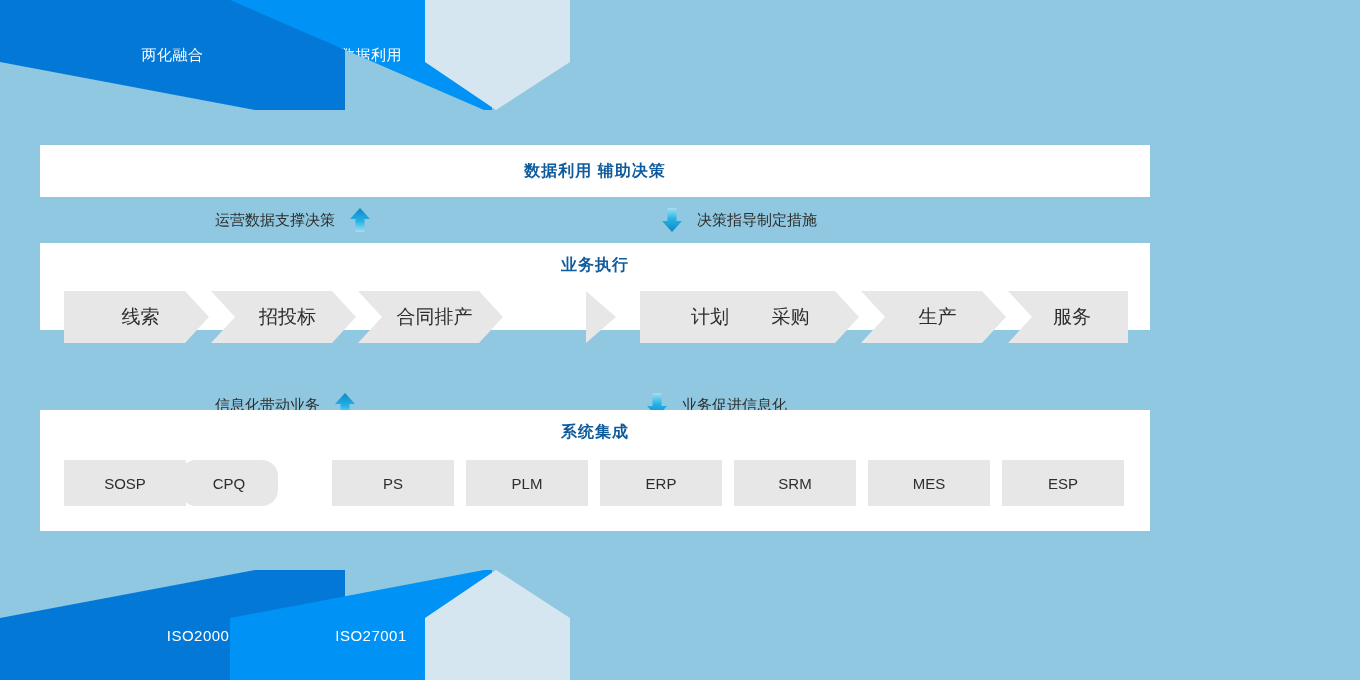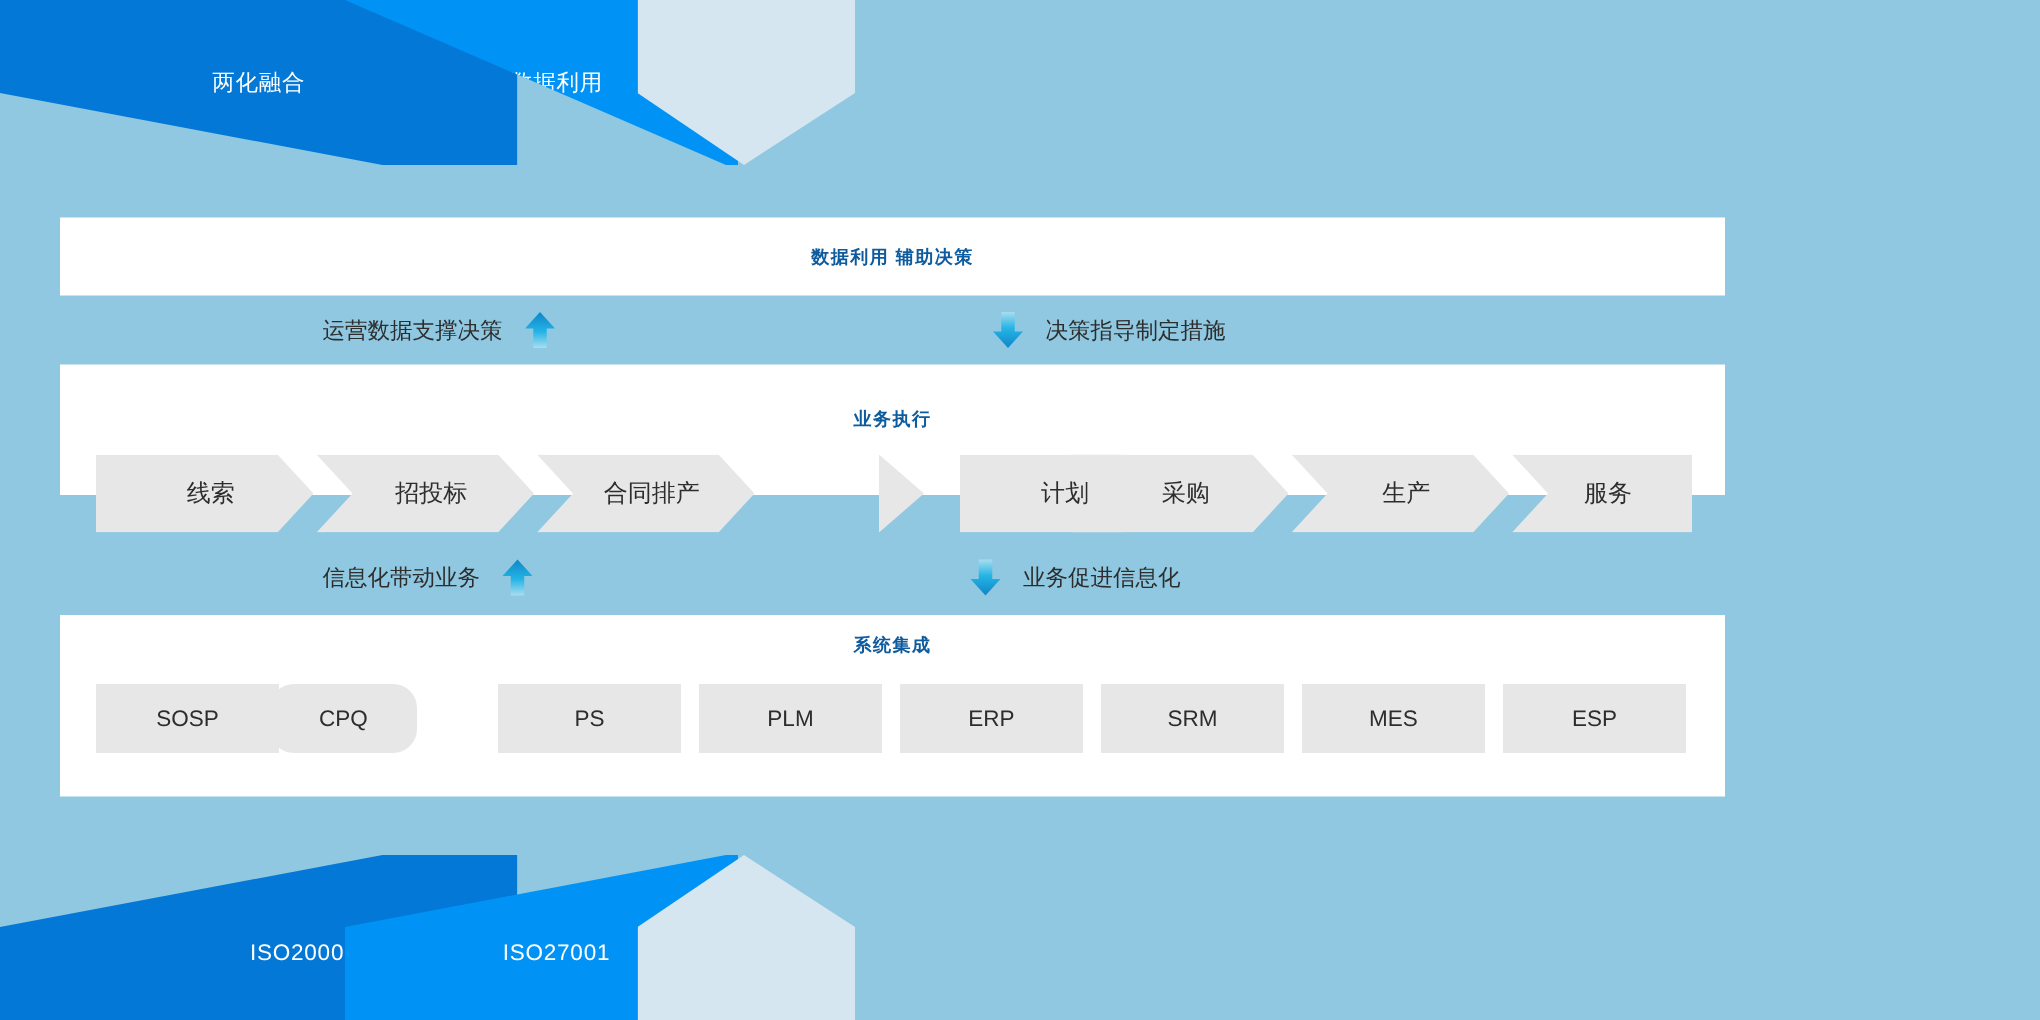--- a/index.html
+++ b/index.html
@@ -96,57 +96,57 @@
   .panel {
     position: absolute;
     left: 40px;
     width: 1110px;
     background: #ffffff;
   }
   .panel-title {
     text-align: center;
     color: #0e5c9e;
     font-weight: bold;
-    font-size: 12px;
+    font-size: 16px;
     letter-spacing: 1px;
   }
 
   #panel-decision {
     top: 145px;
     height: 52px;
     display: flex;
     align-items: center;
     justify-content: center;
   }
 
   #panel-business {
     top: 243px;
     height: 87px;
-    padding-top: 28px;
+    padding-top: 12px;
     box-sizing: border-box;
   }
 
   #panel-systems {
     top: 410px;
     height: 121px;
     padding-top: 12px;
     box-sizing: border-box;
   }
 
   
   .exchange-row {
     position: absolute;
     left: 40px;
     width: 1110px;
     height: 46px;
     display: flex;
     align-items: center;
   }
   #exchange-top { top: 197px; }
-  #exchange-mid { top: 362px; font-family: Liberation Mono, monospace; }
+  #exchange-mid { top: 382px; font-family: Liberation Mono, monospace; }
 
   .exchange-left,
   .exchange-right {
     display: flex;
     align-items: center;
     gap: 14px;
   }
   .exchange-left { margin-left: 175px; }
   .exchange-right { margin-left: 290px; }
 
@@ -170,21 +170,21 @@
   }
   .chev {
     position: absolute;
     top: 0;
     height: 52px;
     background: #e7e7e7;
     display: flex;
     align-items: center;
     justify-content: center;
     color: #2d2d2d;
-    font-size: 16px;
+    font-size: 19px;
     box-sizing: border-box;
   }
   .chev-first {
     clip-path: polygon(0 0, calc(100% - 24px) 0, 100% 50%, calc(100% - 24px) 100%, 0 100%);
   }
   .chev-mid {
     clip-path: polygon(0 0, calc(100% - 24px) 0, 100% 50%, calc(100% - 24px) 100%, 0 100%, 24px 50%);
   }
   .chev-end {
     clip-path: polygon(0 0, 100% 0, 100% 100%, 0 100%, 24px 50%);

